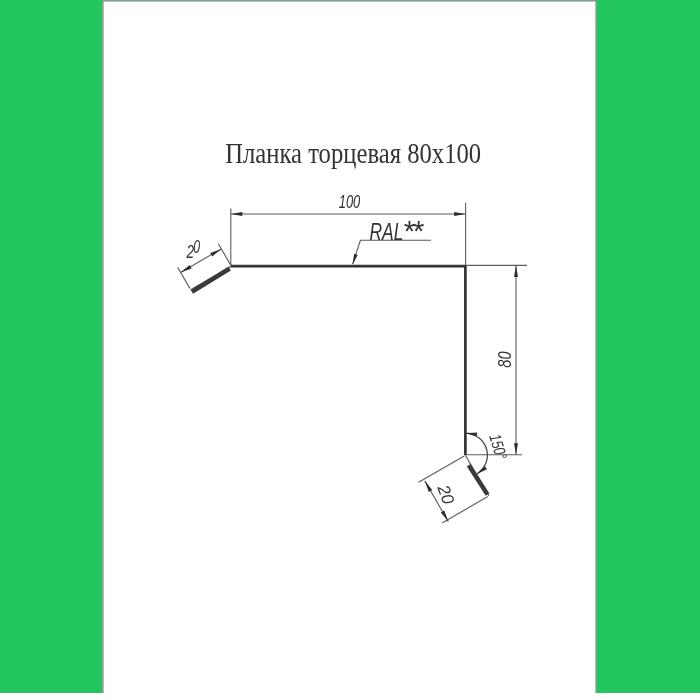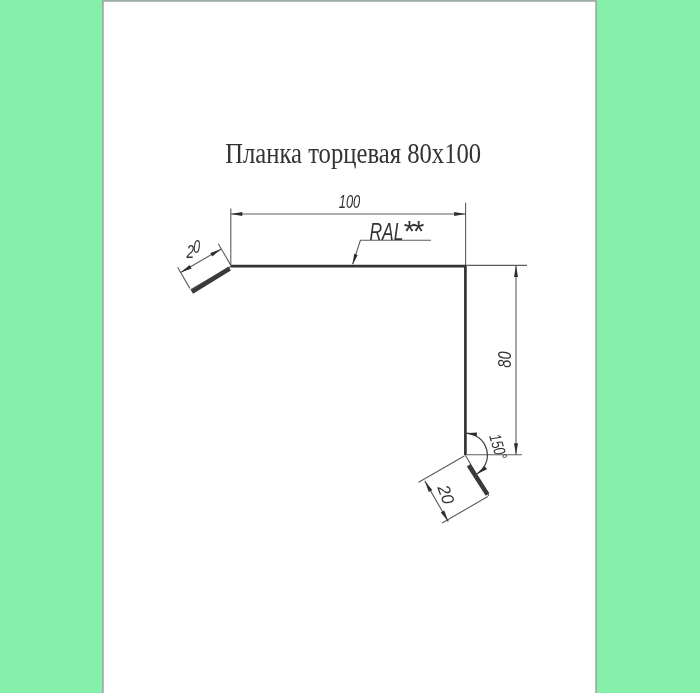--- a/index.html
+++ b/index.html
@@ -1,16 +1,16 @@
 <!DOCTYPE html>
 <html><head>
 <meta charset="utf-8">
 <style>
   html,body{margin:0;padding:0;background:#ffffff;}
-  .wrap{width:700px;height:693px;position:relative;background:#86efac;}
+  .wrap{width:700px;height:693px;position:relative;background:#22c55e;}
   svg{position:absolute;left:0;top:0;}
   text{fill:#333333;}
 </style>
 </head>
 <body>
 <div class="wrap">
 <svg width="700" height="700" viewBox="0 0 700 700" xmlns="http://www.w3.org/2000/svg">
 
   <rect x="103" y="1" width="493" height="696" fill="#ffffff" stroke="#9c9c9c" stroke-width="1.4"></rect>
 

